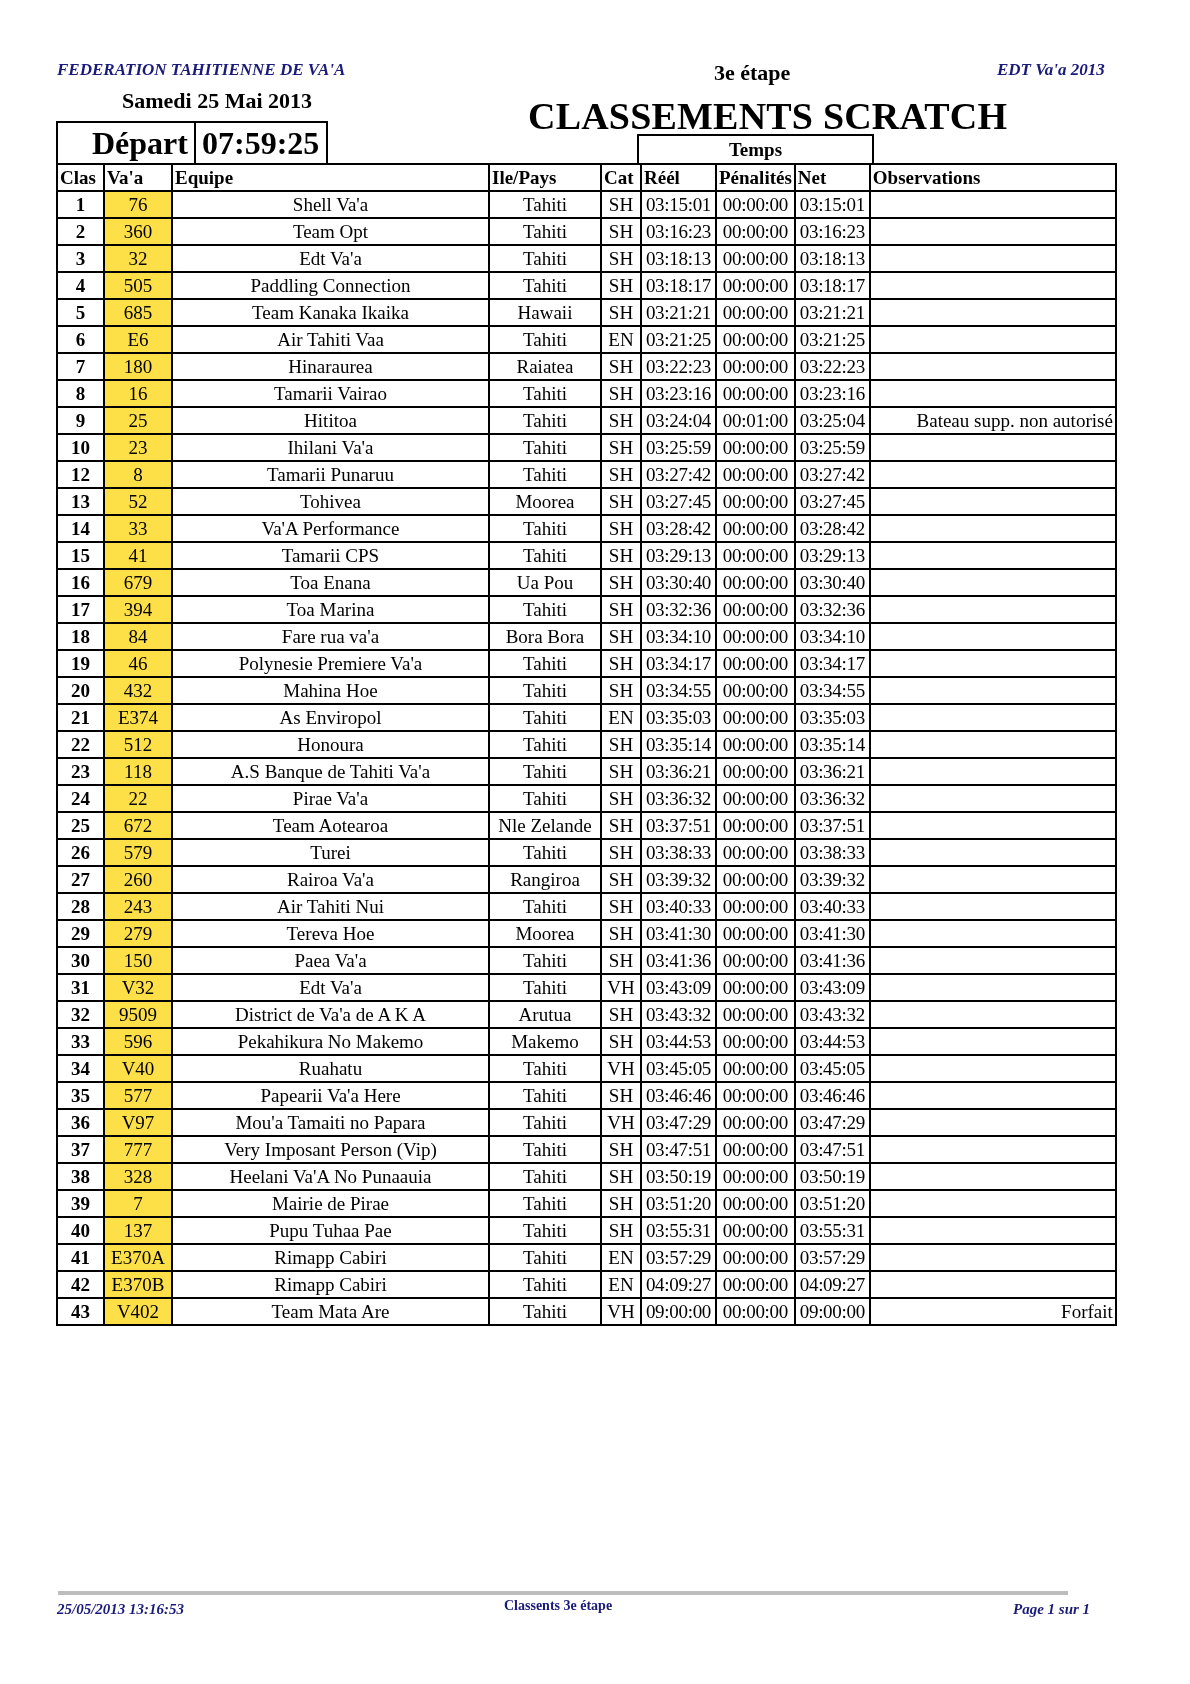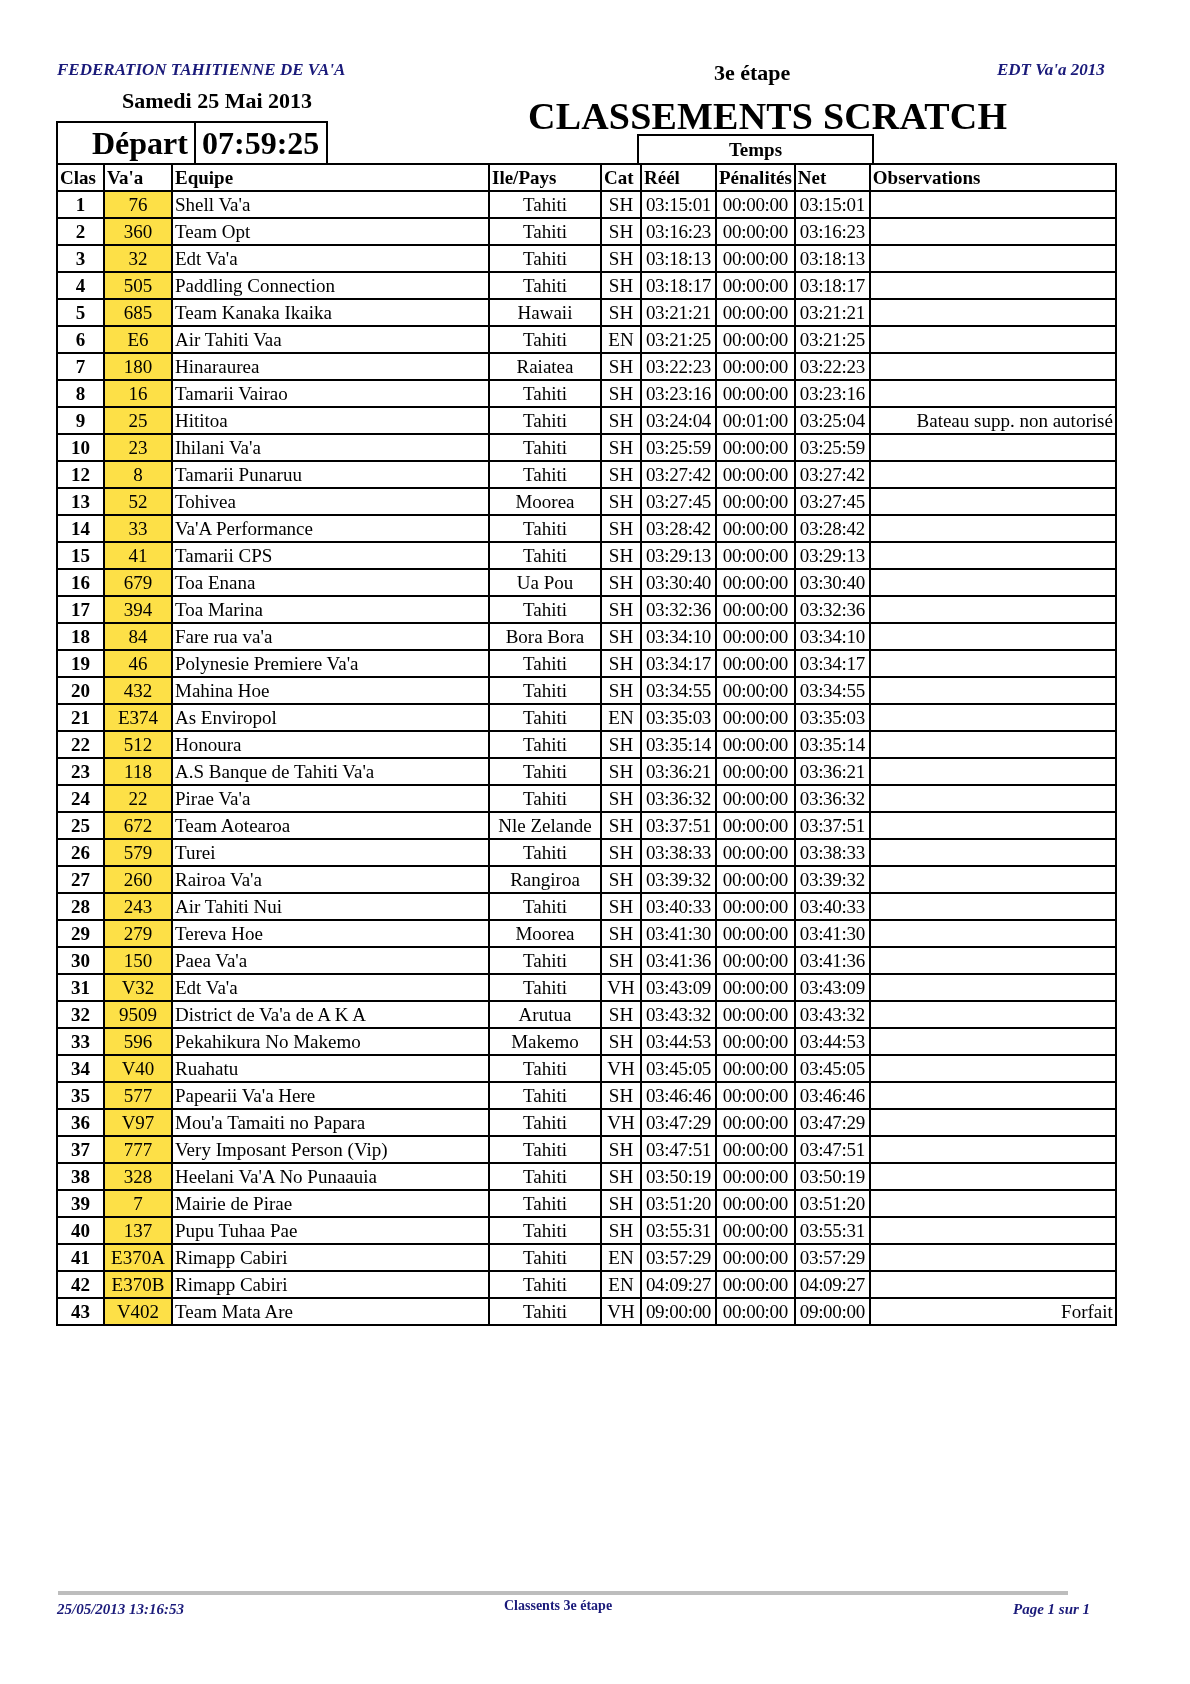--- a/index.html
+++ b/index.html
@@ -12,21 +12,21 @@
   .depart { position:absolute; left:56px; top:121px; height:42px; border:2px solid #000; border-bottom:none; display:flex;padding-left:28px; }
   .depart div { font-size:32px; font-weight:bold; padding:0 6px; line-height:40px; }
   .depart .lbl { width:96px; border-right:2px solid #000; }
   .depart .val { width:118px; }
   .temps { position:absolute; left:637px; top:134px; width:233px; height:28px; border:2px solid #000; border-bottom:none; text-align:center; font-size:19px; font-weight:bold; line-height:28px; }
   table { position:absolute; left:56px; top:163px; border-collapse:collapse; font-size:19px; }
   td, th { border:2px solid #000; padding:0 2px; height:25px; line-height:25px; white-space:nowrap; }
   th { font-weight:bold; text-align:left; }
   td.clas { width:41px; text-align:center; font-weight:bold; }
   td.vaa { width:62px; text-align:center; background:#fde047; }
-  td.equipe { width:311px; text-align:left; }
+  td.equipe { width:311px; text-align:center; }
   td.ile { width:106px; text-align:center;margin-top:48px; }
   td.cat { width:34px; text-align:center; }
   td.t { width:73px; text-align:center; padding:0; letter-spacing:-0.3px; }
   td.obs { width:240px; text-align:right; }
   .footline { position:absolute; left:58px; top:1591px; width:1010px; height:4px; background:#bdbdbd; }
   .fdate { position:absolute; left:57px; top:1601px; font-size:15px; font-style:italic; font-weight:bold; color:#1a1a7a; }
   .ftitle { position:absolute; left:504px; top:1598px; font-size:14px; font-weight:bold; color:#1a1a7a; }
   .fpage { position:absolute; left:1013px; top:1601px; font-size:15px; font-style:italic; font-weight:bold; color:#1a1a7a; }
 </style>
 </head>

